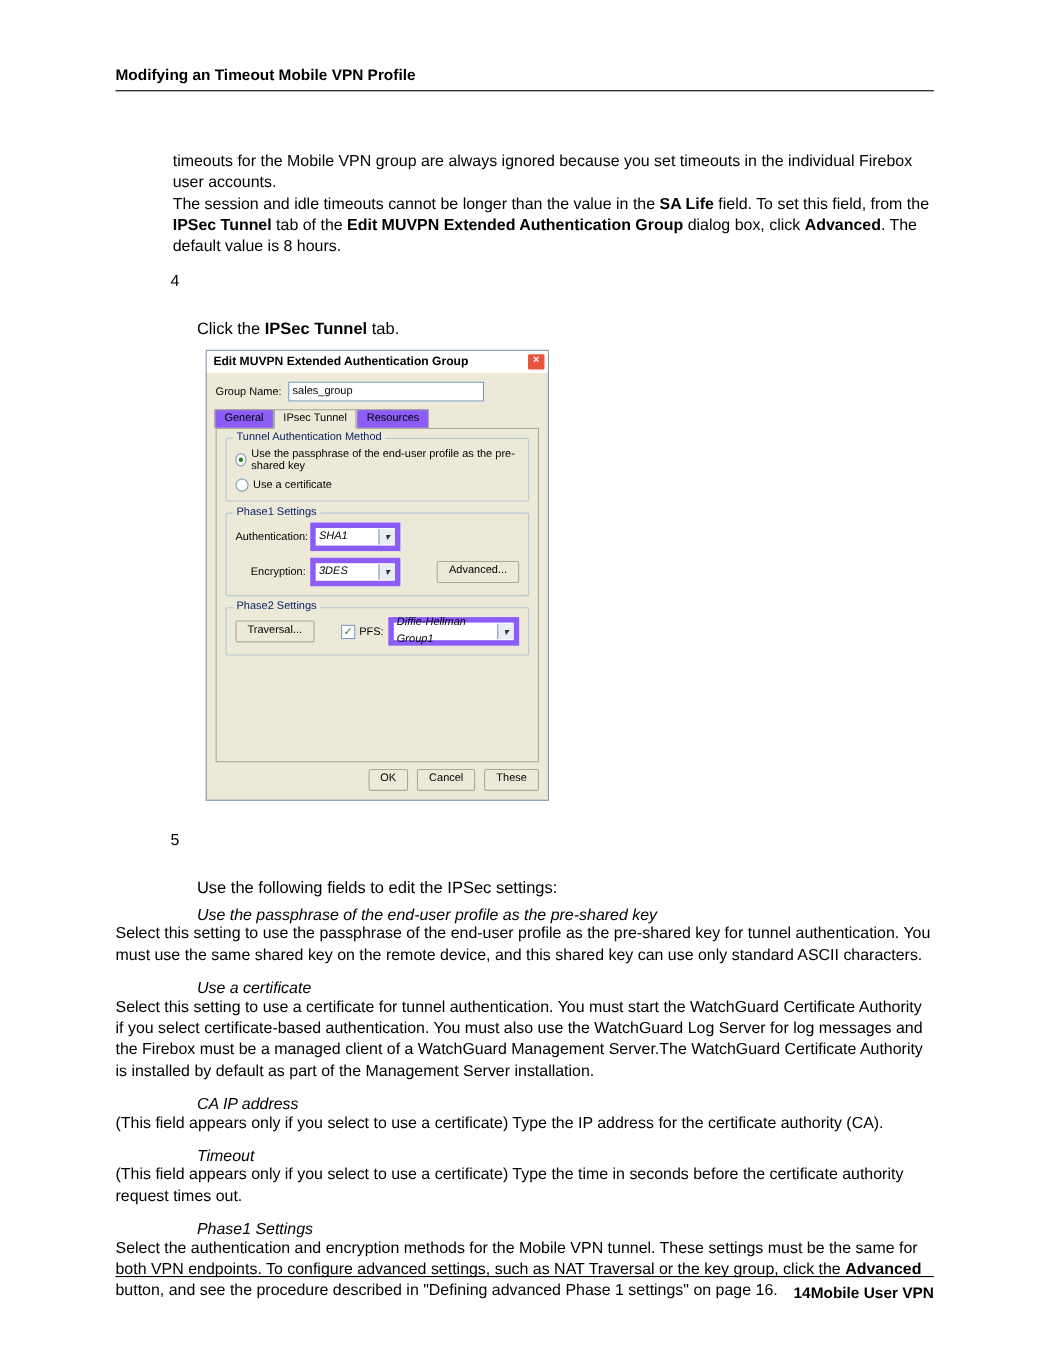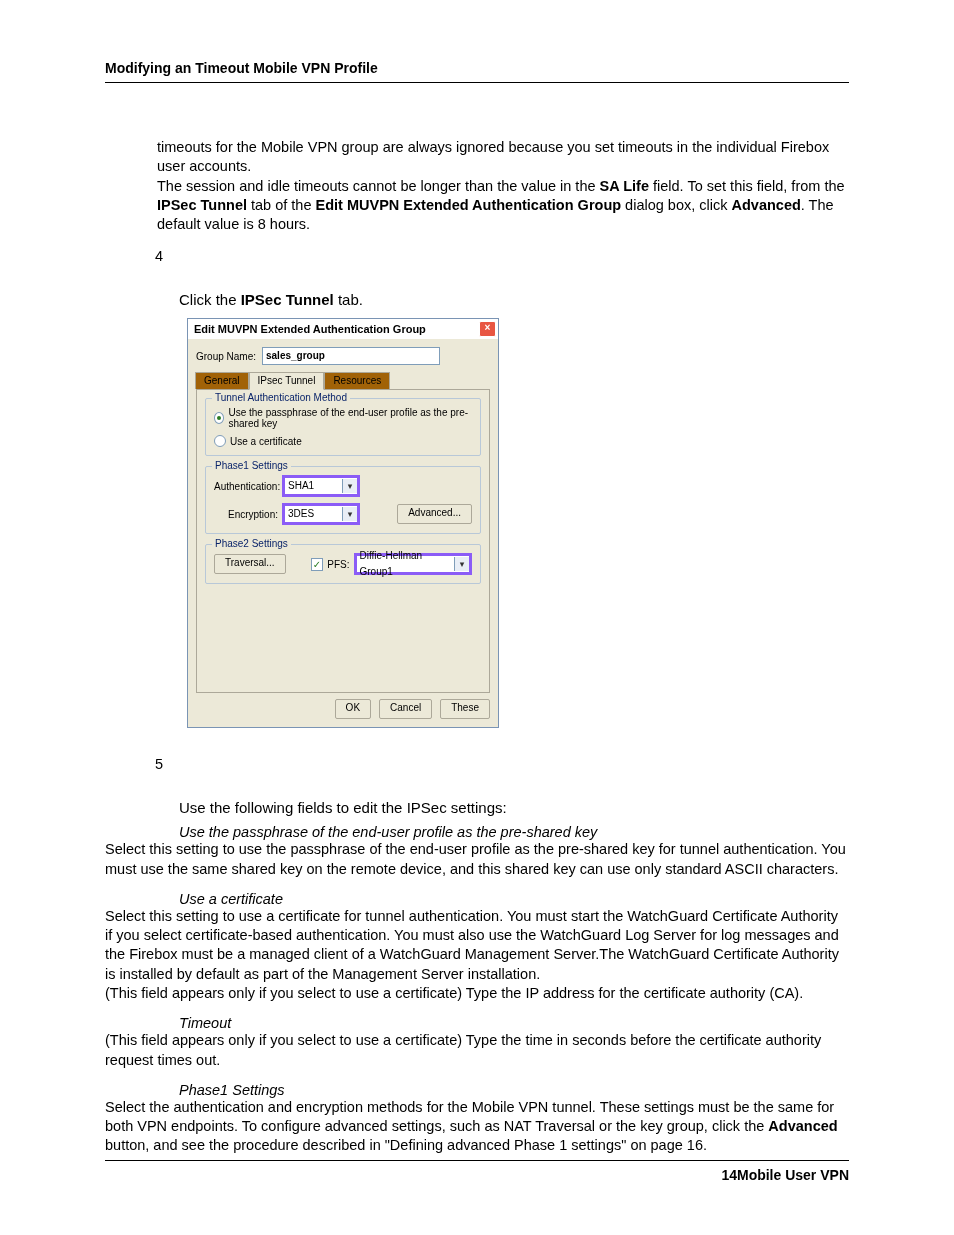--- a/index.html
+++ b/index.html
@@ -86,26 +86,26 @@
     line-height: 12px;
     text-align: center;
     font-size: 10px;
     border-radius: 2px;
   }
   .dlg-body { padding: 8px 8px 6px 8px; }
   .row { display: flex; align-items: center; gap: 4px; margin-bottom: 6px; }
   .lbl { font-size: 10px; }
   .txtin {
     border: 1px solid #7f9db9; background:#fff; height: 16px;
-    padding: 0 3px; font-size: 10px; line-height:16px;font-weight:bold;
+    padding: 0 3px; font-size: 10px; line-height:16px;
   }
   .tabs { display:flex; margin-top:4px; margin-left:-1px; }
   .tab {
     border: 1px solid #aca899; border-bottom: none;
-    background:#a16207; padding: 1px 8px 0 8px;
+    background:#8b5cf6; padding: 1px 8px 0 8px;
     font-size:10px; height:15px; line-height:14px;
     position: relative; top:1px;
   }
   .tab.active { background:#ece9d8; border-bottom:1px solid #ece9d8; z-index:2; }
   .tabpanel {
     border: 1px solid #aca899; background:#ece9d8;
     padding: 8px; height: 286px; position:relative;
   }
   .fieldset {
     border: 1px solid #b8c8d8; border-radius: 2px;
@@ -114,21 +114,21 @@
   }
   .fieldset .legend {
     position: absolute; top: -7px; left: 6px;
     background:#ece9d8; padding: 0 3px;
     color:#0a246a; font-size:10px;
   }
   .radio { width:10px;height:10px; border:1px solid #7f9db9; border-radius:50%; display:inline-flex; align-items:center; justify-content:center; background:#fff;}
   .radio .dot{ width:4px;height:4px;border-radius:50%;background:#2a7b23;}
   .combo {
     display:flex; align-items:center;
-    border:3px solid #8b5cf6; background:#fff; height:16px;
+    border:5px solid #8b5cf6; background:#fff; height:16px;font-style:italic;
   }
   .combo .cval{ flex:1; padding:0 3px; font-size:10px; line-height:16px;}
   .combo .carrow{
     width:14px;height:14px;border-left:1px solid #7f9db9;
     display:flex;align-items:center;justify-content:center;
     background:#e9eef6; font-size:9px; color:#333;
   }
   .btn {
     border:1px solid #aca899; background:#ece9d8;
     padding: 0 10px; height:18px; line-height:16px;
@@ -240,20 +240,21 @@
     <div class="step-num">5</div>
     <div class="step-body">Use the following fields to edit the IPSec settings:</div>
   </div>
 
   <div class="italic-head first">Use the passphrase of the end-user profile as the pre-shared key</div>
   <div class="def-body">Select this setting to use the passphrase of the end-user profile as the pre-shared key for tunnel authentication. You must use the same shared key on the remote device, and this shared key can use only standard ASCII characters.</div>
 
   <div class="italic-head">Use a certificate</div>
   <div class="def-body">Select this setting to use a certificate for tunnel authentication. You must start the WatchGuard Certificate Authority if you select certificate-based authentication. You must also use the WatchGuard Log Server for log messages and the Firebox must be a managed client of a WatchGuard Management Server.The WatchGuard Certificate Authority is installed by default as part of the Management Server installation.</div>
 
+  <div class="italic-head">CA IP address</div>
   <div class="def-body">(This field appears only if you select to use a certificate) Type the IP address for the certificate authority (CA).</div>
 
   <div class="italic-head">Timeout</div>
   <div class="def-body">(This field appears only if you select to use a certificate) Type the time in seconds before the certificate authority request times out.</div>
 
   <div class="italic-head">Phase1 Settings</div>
   <div class="def-body">
     <span>Select the authentication and encryption methods for the Mobile VPN tunnel. These settings must be the same for both VPN endpoints. To configure advanced settings, such as NAT Traversal or the key group, click the </span><b>Advanced</b><span> button, and see the procedure described in "Defining advanced Phase 1 settings" on page 16.</span>
   </div>
 

